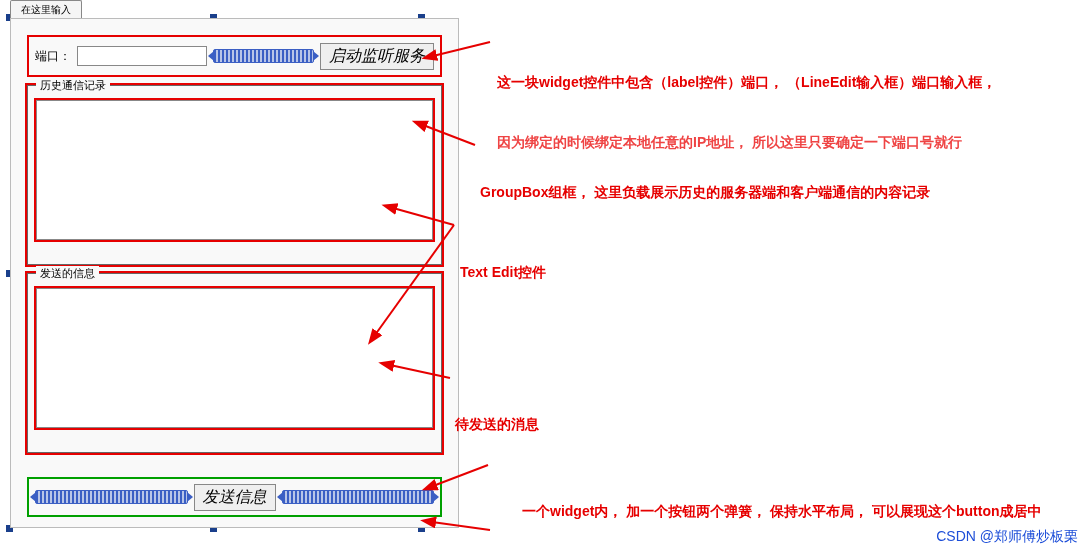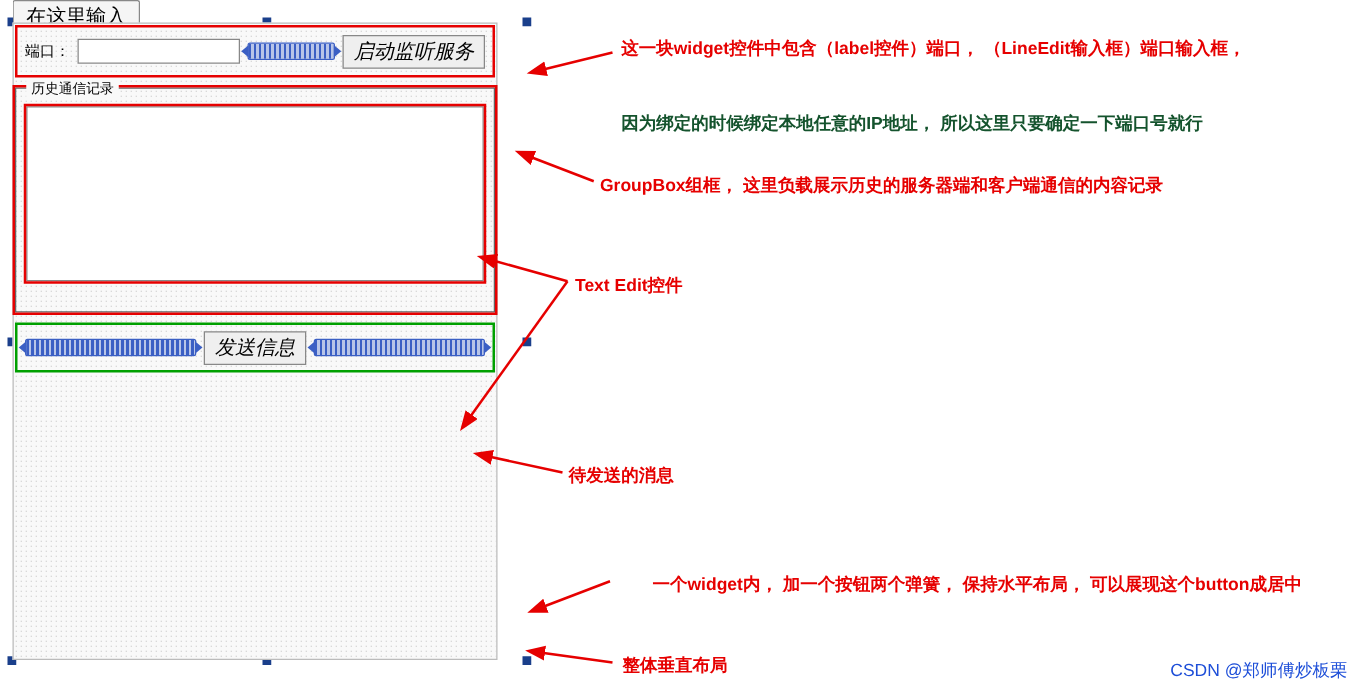--- a/index.html
+++ b/index.html
@@ -18,34 +18,34 @@
       background: #1a3f8b;
     }
     .tab {
       position: absolute;
       top: 0;
       left: 10px;
       border: 1px solid #888;
       border-bottom: none;
       background: #f5f5f5;
       padding: 2px 10px;
-      font-size: 16px;
+      font-size: 10px;
       border-radius: 2px 2px 0 0;
     }
     .form-container {
       position: absolute;
       top: 18px;
       left: 10px;
-      width: 388px;
+      width: 449px;
       height: 510px;
       background-image: radial-gradient(#c0c0c0 0.5px, transparent 0.5px);
       background-size: 4px 4px;
       background-color: #f9f9f9;
       border: 1px solid #bbb;
-      padding: 1px;
+      padding: 16px;
     }
     .port-row {
       border: 2px solid #e60000;
       padding: 6px;
       display: flex;
       align-items: center;
       gap: 6px;
       height: 42px;
     }
     .port-label { font-size: 12px; }
@@ -101,38 +101,39 @@
     .textedit {
       width: 100%;
       background: #fff;
       border: 1px solid #888;
       outline: 2px solid #e60000;
       outline-offset: 0;
     }
     #history-edit { height: 140px; }
     #send-edit { height: 140px; }
     .send-row {
-      margin-top: 8px;
+      margin-top: 24px;
       border: 2px solid #00a000;
       padding: 6px;
       display: flex;
       align-items: center;
       gap: 6px;
       height: 40px;
       justify-content: center;
     }
     .annotation {
       position: absolute;
       font-weight: bold;
       font-size: 14px;
       line-height: 1.5;
       white-space: nowrap;
+      margin-top: 44px;
     }
     .red { color: #e60000; }
-    .green { color: #14532d; }
+    .green { color: #ef4444; }
     .arrow-line {
       position: absolute;
       stroke: #e60000;
       stroke-width: 2;
       fill: none;
     }
     .watermark {
       position: absolute;
       right: 12px;
       bottom: 6px;
@@ -161,20 +162,24 @@
     <input class="port-input" value="" style="">
     <div class="spring"></div>
     <button class="btn">启动监听服务</button>
   </div>
 
   <div class="groupbox" style="height:180px">
     <span class="groupbox-title">历史通信记录</span>
     <div id="history-edit" class="textedit"></div>
   </div>
 
+  <div class="groupbox" style="height:180px">
+    <span class="groupbox-title">发送的信息</span>
+    <div id="send-edit" class="textedit"></div>
+  </div>
 
   <div class="send-row">
     <div class="spring"></div>
     <button class="btn">发送信息</button>
     <div class="spring"></div>
   </div>
 
 </div>
 
 <svg width="1090" height="552" style="position:absolute;top:0;left:0;pointer-events:none">

